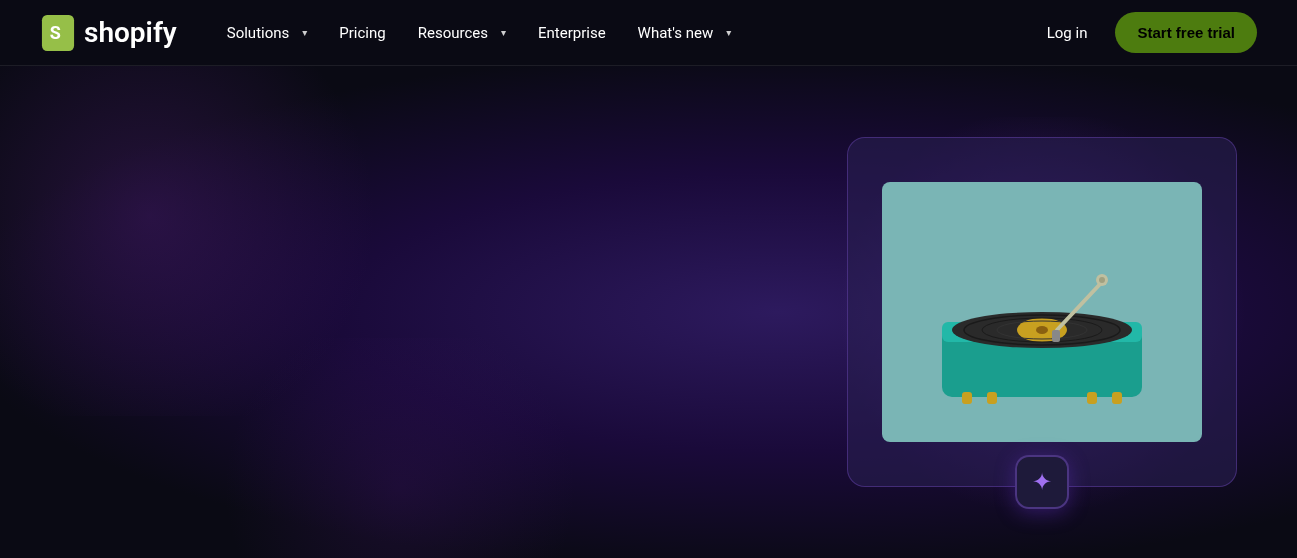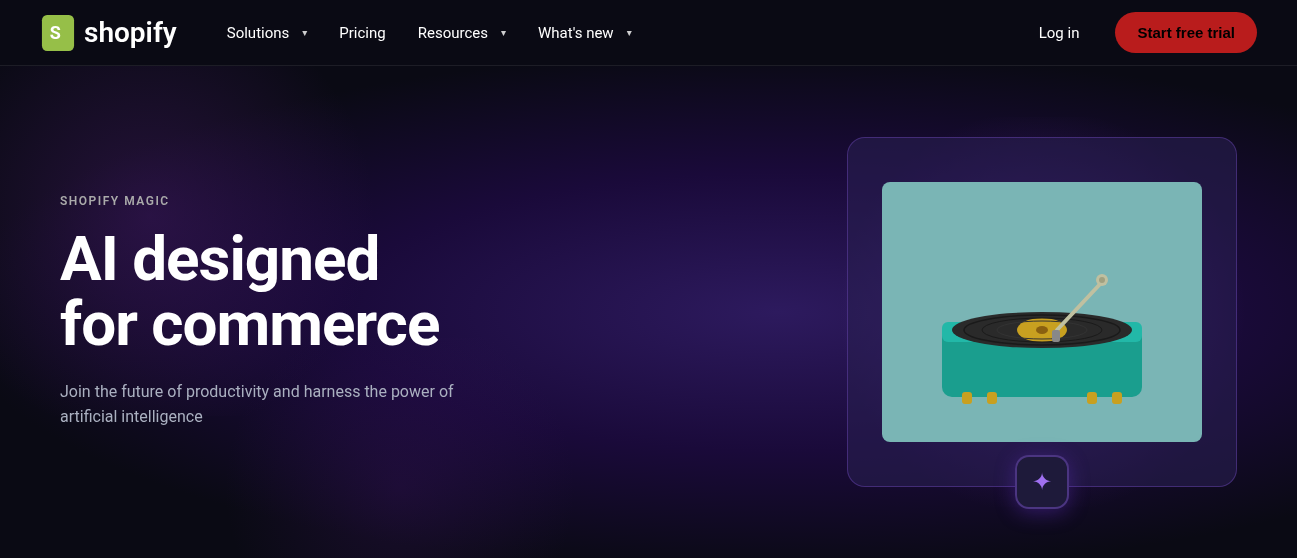--- a/index.html
+++ b/index.html
@@ -64,32 +64,32 @@
     }
 
     .chevron {
       font-size: 10px;
       opacity: 0.8;
     }
 
     .nav-right {
       display: flex;
       align-items: center;
-      gap: 24px;
+      gap: 16px;
     }
 
     .login-btn {
       color: #fff;
       font-size: 15px;
       cursor: pointer;
       padding: 8px 12px;
     }
 
     .trial-btn {
-      background: #b91c1c;
+      background: #4d7c0f;
       color: #000;
       border: none;
       padding: 12px 22px;
       border-radius: 30px;
       font-size: 15px;
       font-weight: 600;
       cursor: pointer;
       transition: background 0.2s;
     }
 
@@ -233,40 +233,35 @@
       <span class="chevron">▾</span>
     </div>
     <div class="nav-item">
       <span>Pricing</span>
     </div>
     <div class="nav-item">
       <span>Resources</span>
       <span class="chevron">▾</span>
     </div>
     <div class="nav-item">
+      <span>Enterprise</span>
+    </div>
+    <div class="nav-item">
       <span>What's new</span>
       <span class="chevron">▾</span>
     </div>
   </div>
 
   <div class="nav-right">
     <span class="login-btn">Log in</span>
     <button class="trial-btn">Start free trial</button>
   </div>
 </nav>
 
 <section class="hero">
-  <div class="hero-content">
-    <div class="hero-eyebrow">SHOPIFY MAGIC</div>
-    <h1 class="hero-title">
-      <span>AI designed</span><br>
-      <span>for commerce</span>
-    </h1>
-    <p class="hero-subtitle">Join the future of productivity and harness the power of artificial intelligence</p>
-  </div>
 
   <div class="hero-visual">
     <div class="image-card-wrapper">
       <div class="image-card">
 
         <svg width="320" height="260" viewBox="0 0 320 260" xmlns="http://www.w3.org/2000/svg">
 
           <rect width="320" height="260" fill="#7ab5b5" rx="8"></rect>
 
           <rect x="60" y="140" width="200" height="75" rx="10" fill="#1a9e8e"></rect>

